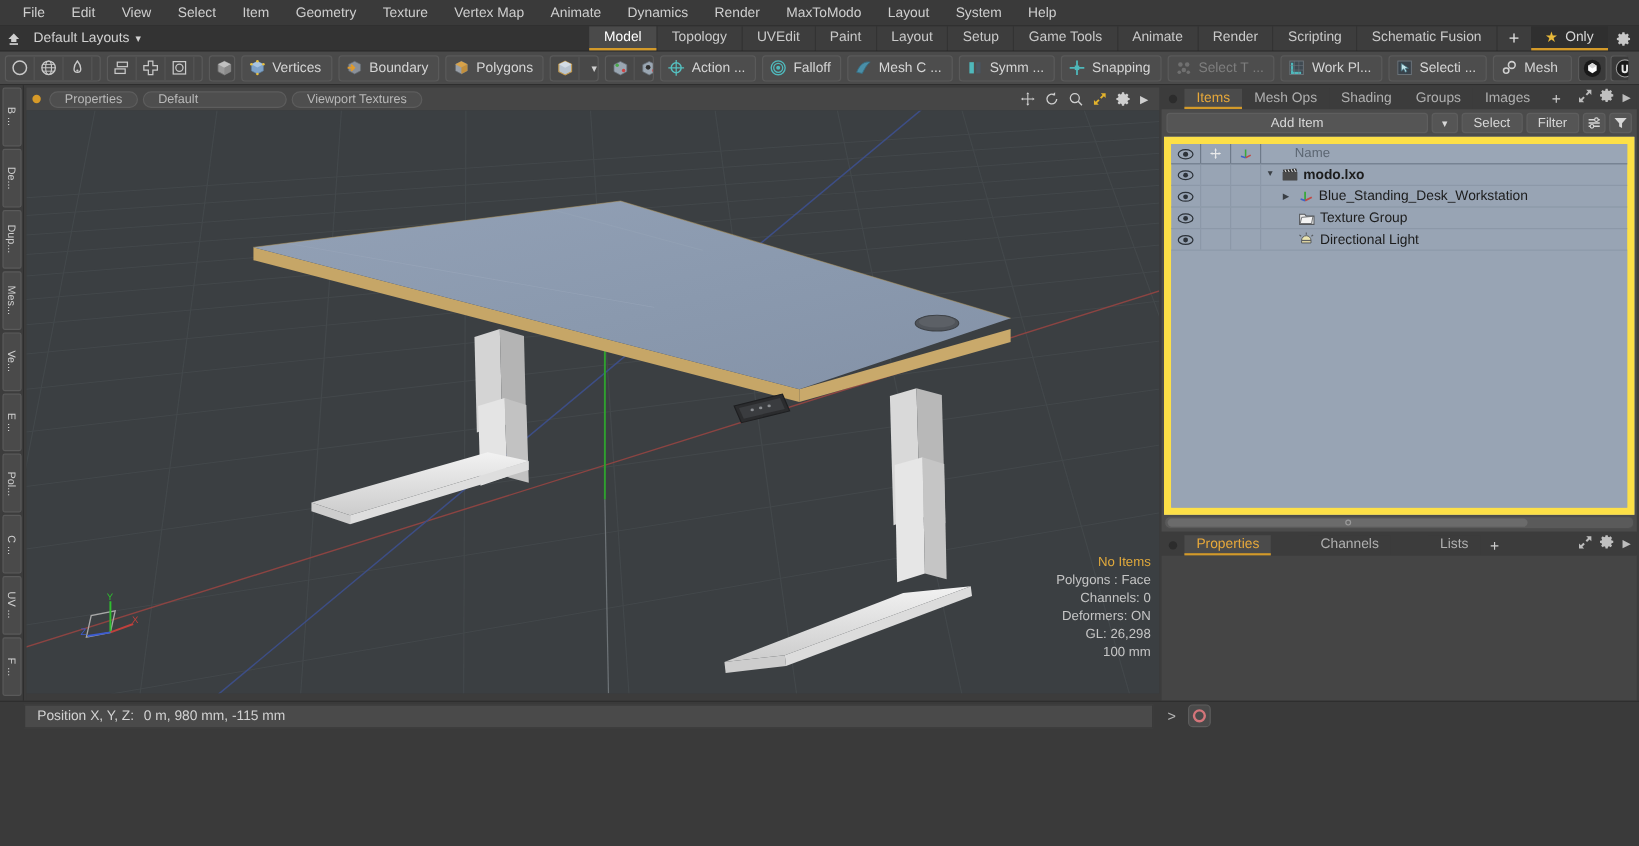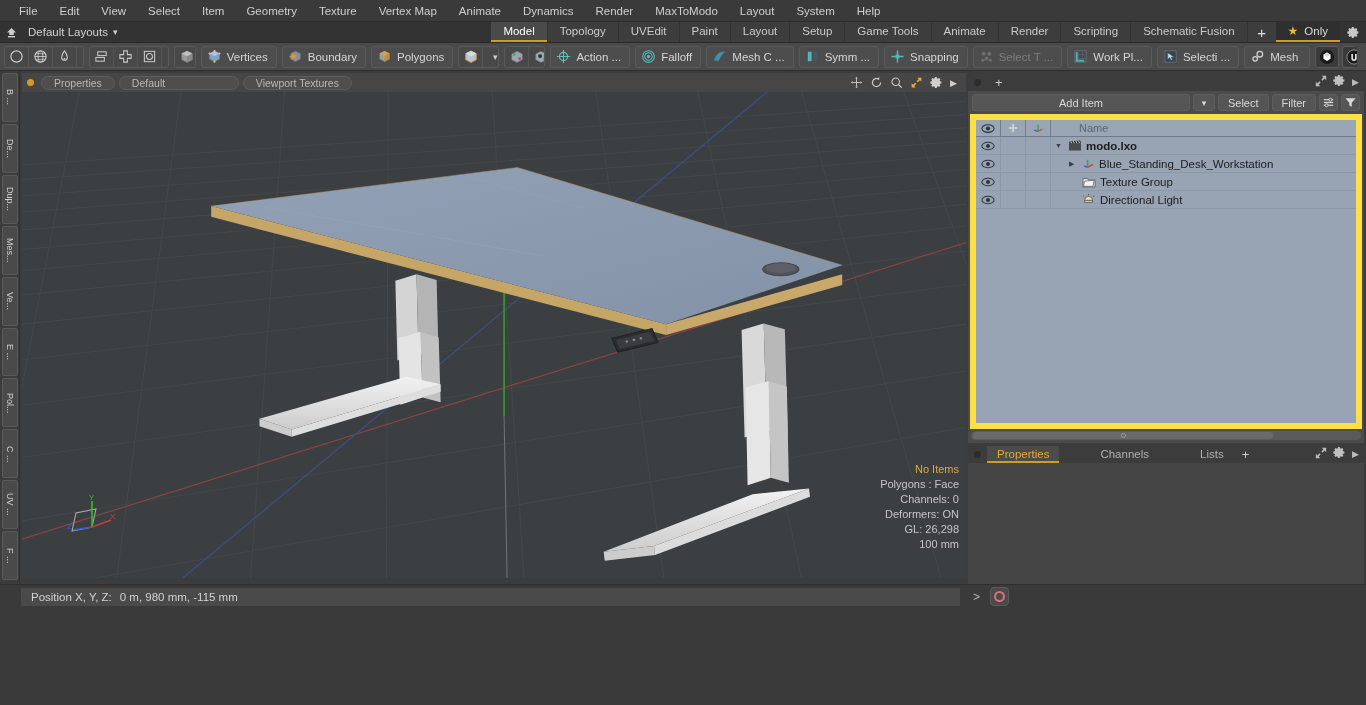--- a/index.html
+++ b/index.html
@@ -675,20 +675,27 @@
           </svg>
         </div>
       </div>
       <div class="vpfooter"></div>
     </div>
 
     <div class="rpanel">
 
       <div class="ptabs">
         <div class="ptab-dot"></div>
+        <div id="rtabs" style="display:flex;align-items:flex-end;">
+            <div class="ptab active">Items</div>
+            <div class="ptab">Mesh Ops</div>
+            <div class="ptab">Shading</div>
+            <div class="ptab">Groups</div>
+            <div class="ptab">Images</div>
+          </div>
         <div class="ptab-plus">+</div>
         <div class="ptabs-right">
           <span>
             <svg width="12" height="12" viewBox="0 0 14 14">
                 <path d="M8 1 h5 v5 l-1.8-1.8 -2.4 2.4 -1.4-1.4 2.4-2.4 Z" fill="#bdbdbd"></path>
                 <path d="M6 13 H1 V8 l1.8 1.8 2.4-2.4 1.4 1.4 -2.4 2.4 Z" fill="#bdbdbd"></path>
               </svg>
           </span>
           <span>
             <svg width="13" height="13" viewBox="0 0 16 16">

